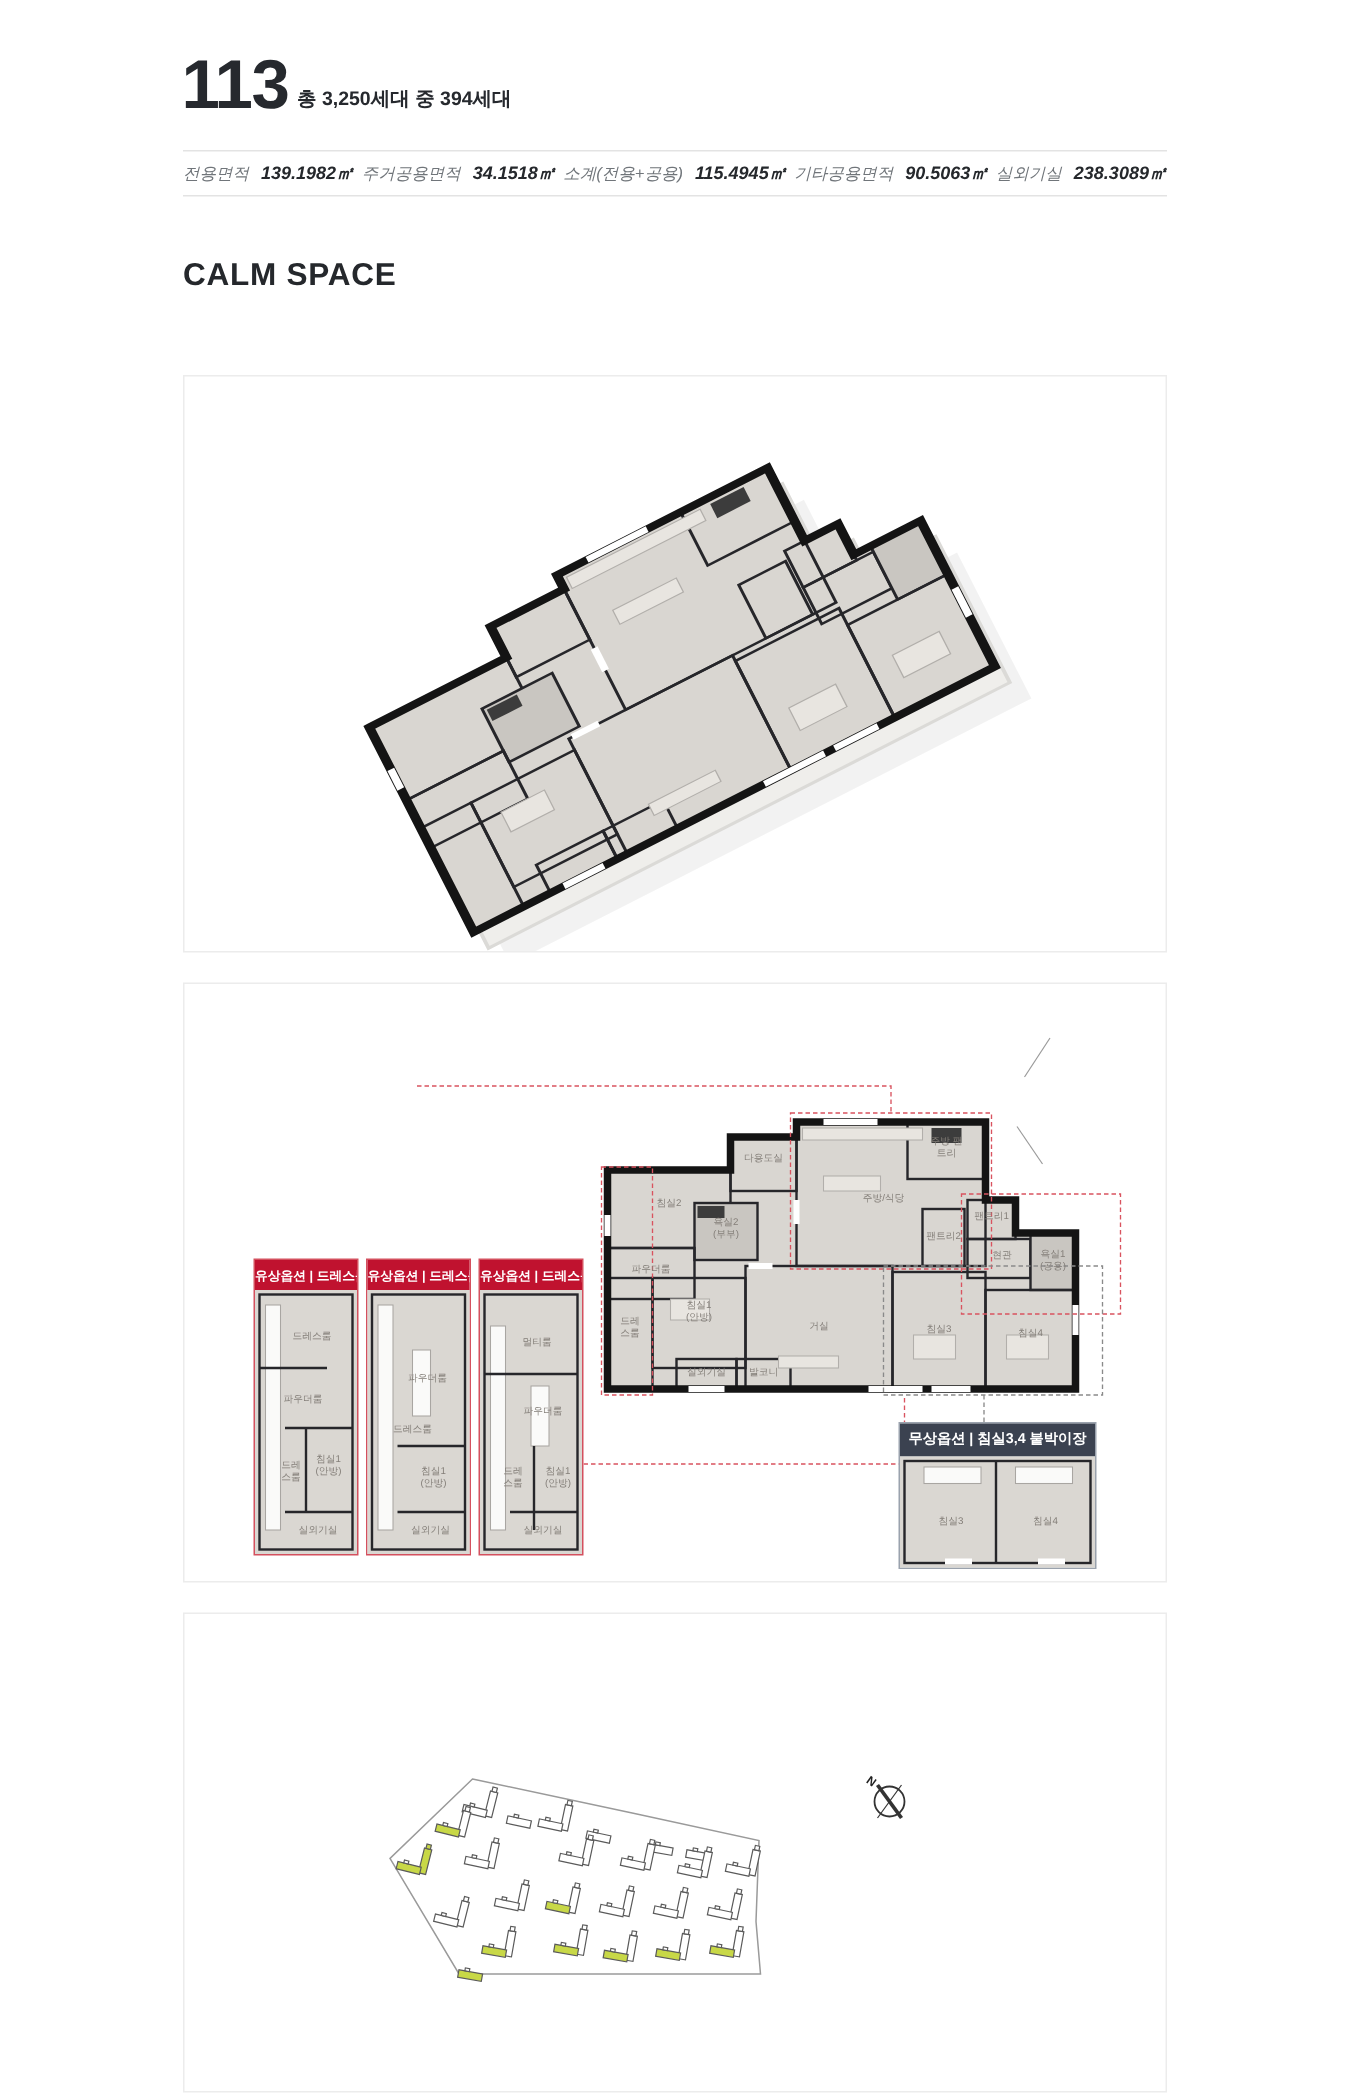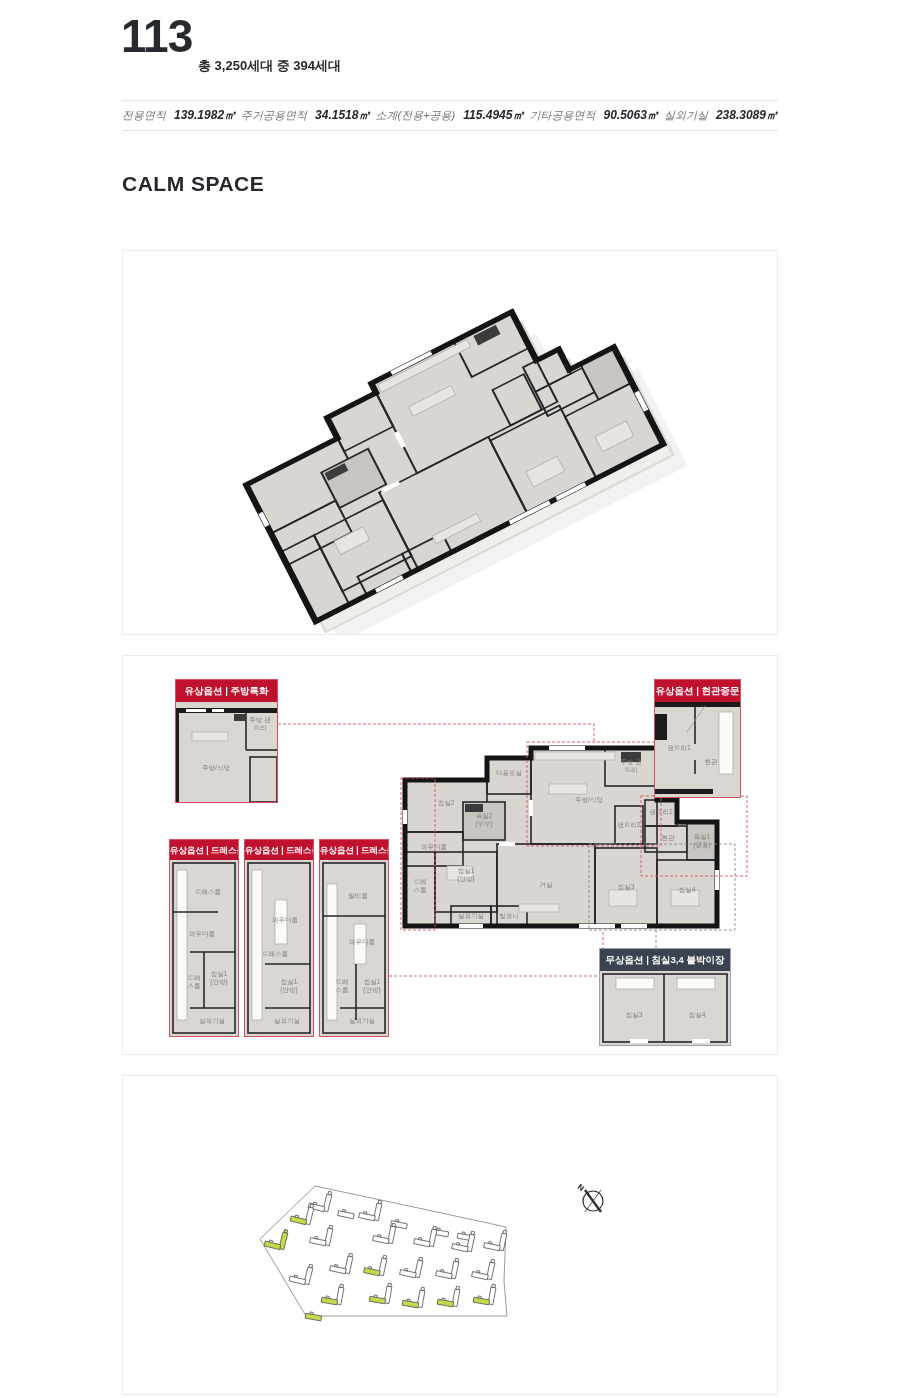--- a/index.html
+++ b/index.html
@@ -1,19 +1,19 @@
 <!DOCTYPE html>
 <html style="--red: #c0122f; --navy: #3b4250; --hl: #c8d847;"><head>
 <meta charset="utf-8">
 <style>
   html,body{margin:0;padding:0;background:#fff;}
   body{font-family:"Liberation Sans","DejaVu Sans",sans-serif;}
   .page{position:relative;width:900px;height:1398px;background:#fff;overflow:hidden;}
   .abs{position:absolute;}
-  .unit-num{left:121px;top:9px;font-size:46px;font-weight:bold;color:#26292e;letter-spacing:-1px;}
+  .unit-num{left:121px;top:29px;font-size:46px;font-weight:bold;color:#26292e;letter-spacing:-1px;}
   .unit-sub{left:198px;top:57px;font-size:13px;font-weight:bold;color:#26292e;}
   .spec-bar{left:122px;top:100px;width:656px;height:31px;border-top:1px solid #e3e3e3;border-bottom:1px solid #e3e3e3;
     display:flex;align-items:center;justify-content:space-between;box-sizing:border-box;font-style:italic;}
   .spec-item{display:flex;gap:8px;align-items:baseline;}
   .spec-label{font-size:11px;color:#70757a;}
   .spec-value{font-size:12px;font-weight:bold;color:#25282c;}
   .sec-title{left:122px;top:172px;font-size:21px;font-weight:bold;color:#25282c;letter-spacing:.5px;}
   .sec-desc{left:122px;top:209px;font-size:12px;font-weight:bold;color:#3a3e43;}
   .panel{position:absolute;border:1px solid #ececec;background:#fff;box-sizing:border-box;}
   #panel-3d{left:122px;top:250px;width:656px;height:385px;}
@@ -165,55 +165,21 @@
       <span class="rlabel" style="left:232px;top:26px;width:26px">주방 팬트리</span>
       <span class="rlabel" style="left:230px;top:85px">팬트리2</span>
       <span class="rlabel" style="left:262px;top:72px">팬트리1</span>
       <span class="rlabel" style="left:269px;top:98px">현관</span>
       <span class="rlabel" style="left:303px;top:101px;width:26px">욕실1 (공용)</span>
       <span class="rlabel" style="left:147px;top:145px">거실</span>
       <span class="rlabel" style="left:227px;top:147px">침실3</span>
       <span class="rlabel" style="left:288px;top:150px">침실4</span>
     </div>
 
-    <div class="callout" style="left:52px;top:23px;width:103px">
-      <div class="callout-header">유상옵션 | 주방특화</div>
-      <div class="callout-body" style="height:100px">
-        <svg width="101" height="100" viewBox="0 0 101 100">
-          <rect class="mini-wall" x="0" y="6" width="101" height="5"></rect>
-          <rect class="gap" x="10" y="7" width="20" height="3"></rect>
-          <rect class="gap" x="36" y="7" width="12" height="3"></rect>
-          <rect class="mini-wall" x="0" y="6" width="3" height="94"></rect>
-          <line class="mini-line" x1="70" y1="8" x2="70" y2="48"></line>
-          <line class="mini-line" x1="70" y1="48" x2="101" y2="48"></line>
-          <rect class="dark" x="58" y="12" width="12" height="7"></rect>
-          <rect class="furn" x="16" y="30" width="36" height="9"></rect>
-          <rect class="mini-line" x="74" y="55" width="27" height="45" fill="#dedbd6"></rect>
-        </svg>
-        <span class="rlabel" style="left:40px;top:66px">주방/식당</span>
-        <span class="rlabel" style="left:84px;top:22px;width:24px">주방 팬트리</span>
-      </div>
-    </div>
-
-    <div class="callout" style="left:531px;top:23px;width:87px">
-      <div class="callout-header">유상옵션 | 현관중문</div>
-      <div class="callout-body" style="height:95px">
-        <svg width="85" height="95" viewBox="0 0 85 95">
-          <rect class="mini-wall" x="0" y="0" width="85" height="5"></rect>
-          <rect class="mini-wall" x="0" y="12" width="12" height="26"></rect>
-          <line class="mini-line" x1="40" y1="5" x2="40" y2="42"></line>
-          <line class="mini-line" x1="40" y1="58" x2="40" y2="72"></line>
-          <rect class="closetbar" x="64" y="10" width="14" height="62"></rect>
-          <rect class="mini-wall" x="0" y="87" width="58" height="5"></rect>
-          <line class="leader" x1="50" y1="4" x2="32" y2="30"></line>
-        </svg>
-        <span class="rlabel" style="left:24px;top:46px">팬트리1</span>
-        <span class="rlabel" style="left:56px;top:60px">현관</span>
-      </div>
-    </div>
+
 
     <div class="callout" style="left:46px;top:183px;width:70px">
       <div class="callout-header" style="height:20px;line-height:20px;font-size:8.5px">유상옵션 | 드레스룸특화3</div>
       <div class="callout-body" style="height:176px">
         <svg width="68" height="176" viewBox="0 0 68 176">
           <rect class="mini-line" x="3" y="3" width="62" height="170" stroke-width="2.5"></rect>
           <rect class="closetbar" x="7" y="10" width="10" height="150"></rect>
           <line class="mini-line" x1="3" y1="52" x2="48" y2="52"></line>
           <line class="mini-line" x1="20" y1="92" x2="65" y2="92"></line>
           <line class="mini-line" x1="34" y1="92" x2="34" y2="148"></line>

